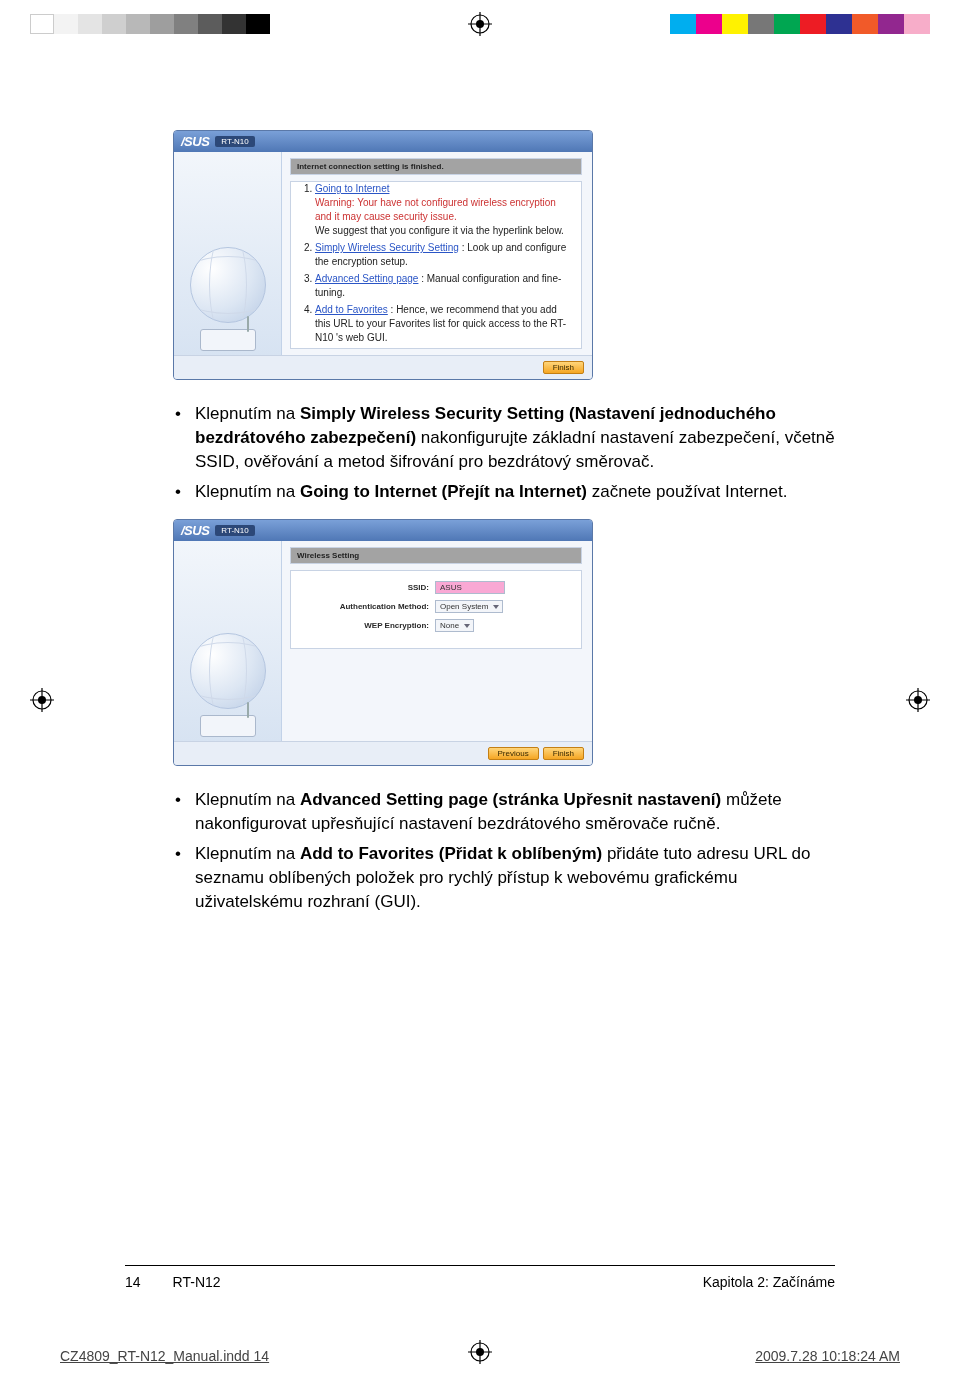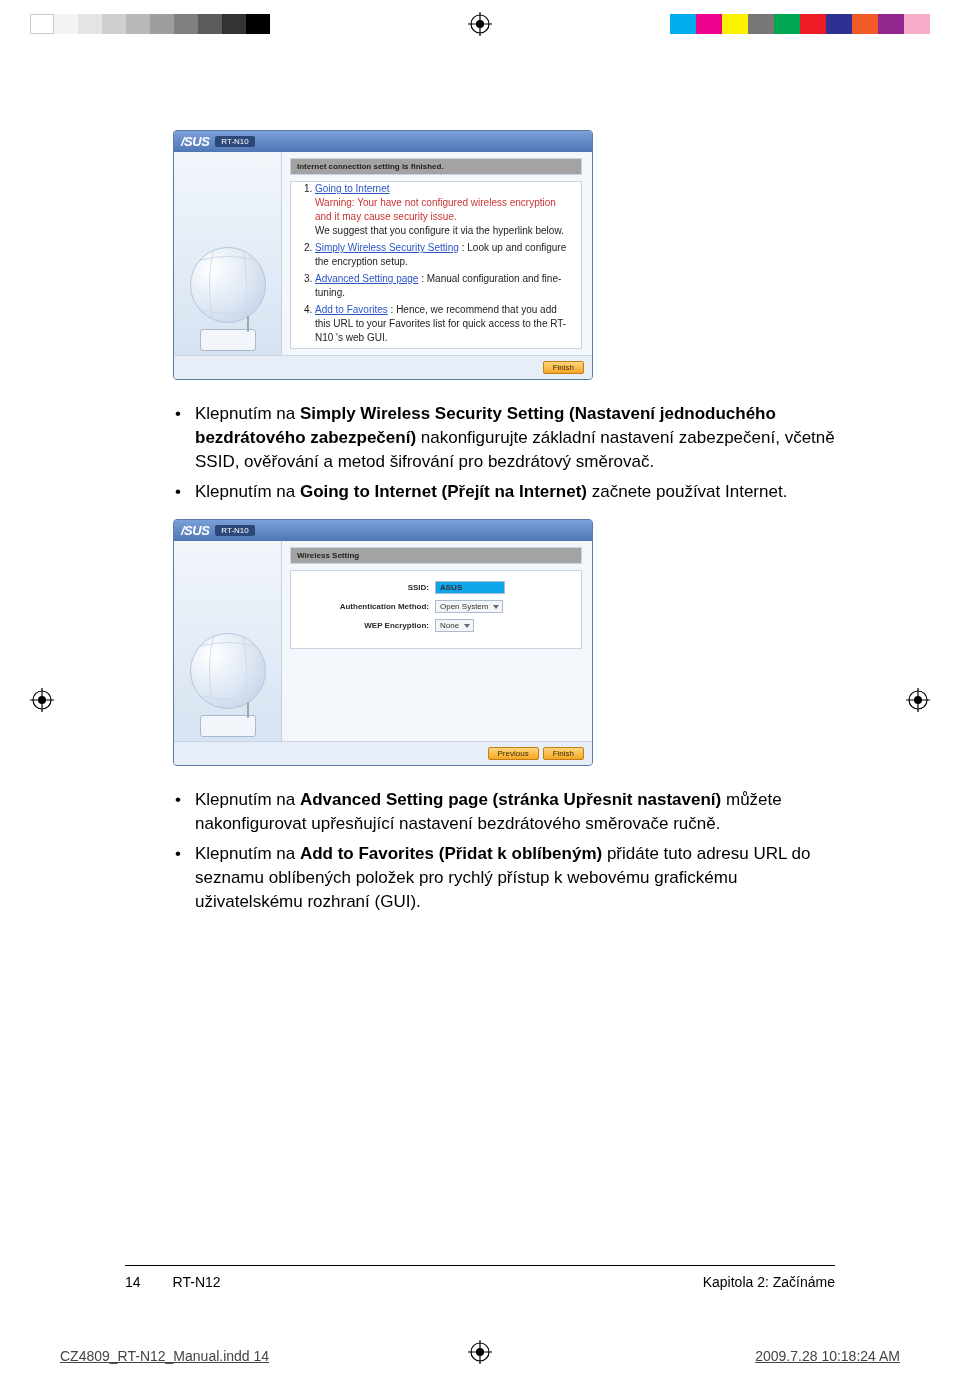--- a/index.html
+++ b/index.html
@@ -161,22 +161,22 @@
   .bullets li::before {
     content: "•"; position: absolute; left: -20px; top: 0; font-size: 17px;
   }
   .bold { font-weight: bold; }
 
   
   .form-rows { background:#fff; border:1px solid #c8d3e4; padding:10px 8px; font-size:8px; }
   .form-row { display:flex; align-items:center; margin-bottom:6px; gap:6px; }
   .form-row .lbl { width:130px; text-align:right; color:#2a2a2a; font-weight:bold; font-size:8px; }
   .form-row .fld {
-    border:1px solid #aebbce; background:#0ea5e9; padding:1px 4px; min-width:70px;
-    font-size:8px; color:#333;font-weight:bold;
+    border:1px solid #aebbce; background:#f9a8d4; padding:1px 4px; min-width:70px;
+    font-size:8px; color:#333;
   }
   .form-row .sel {
     border:1px solid #aebbce; background:#f3f5f9; padding:1px 14px 1px 4px;
     font-size:8px; color:#333; position:relative;
   }
   .form-row .sel::after {
     content:""; position:absolute; right:3px; top:4px;
     border-left:3px solid transparent; border-right:3px solid transparent;
     border-top:4px solid #667;
   }

